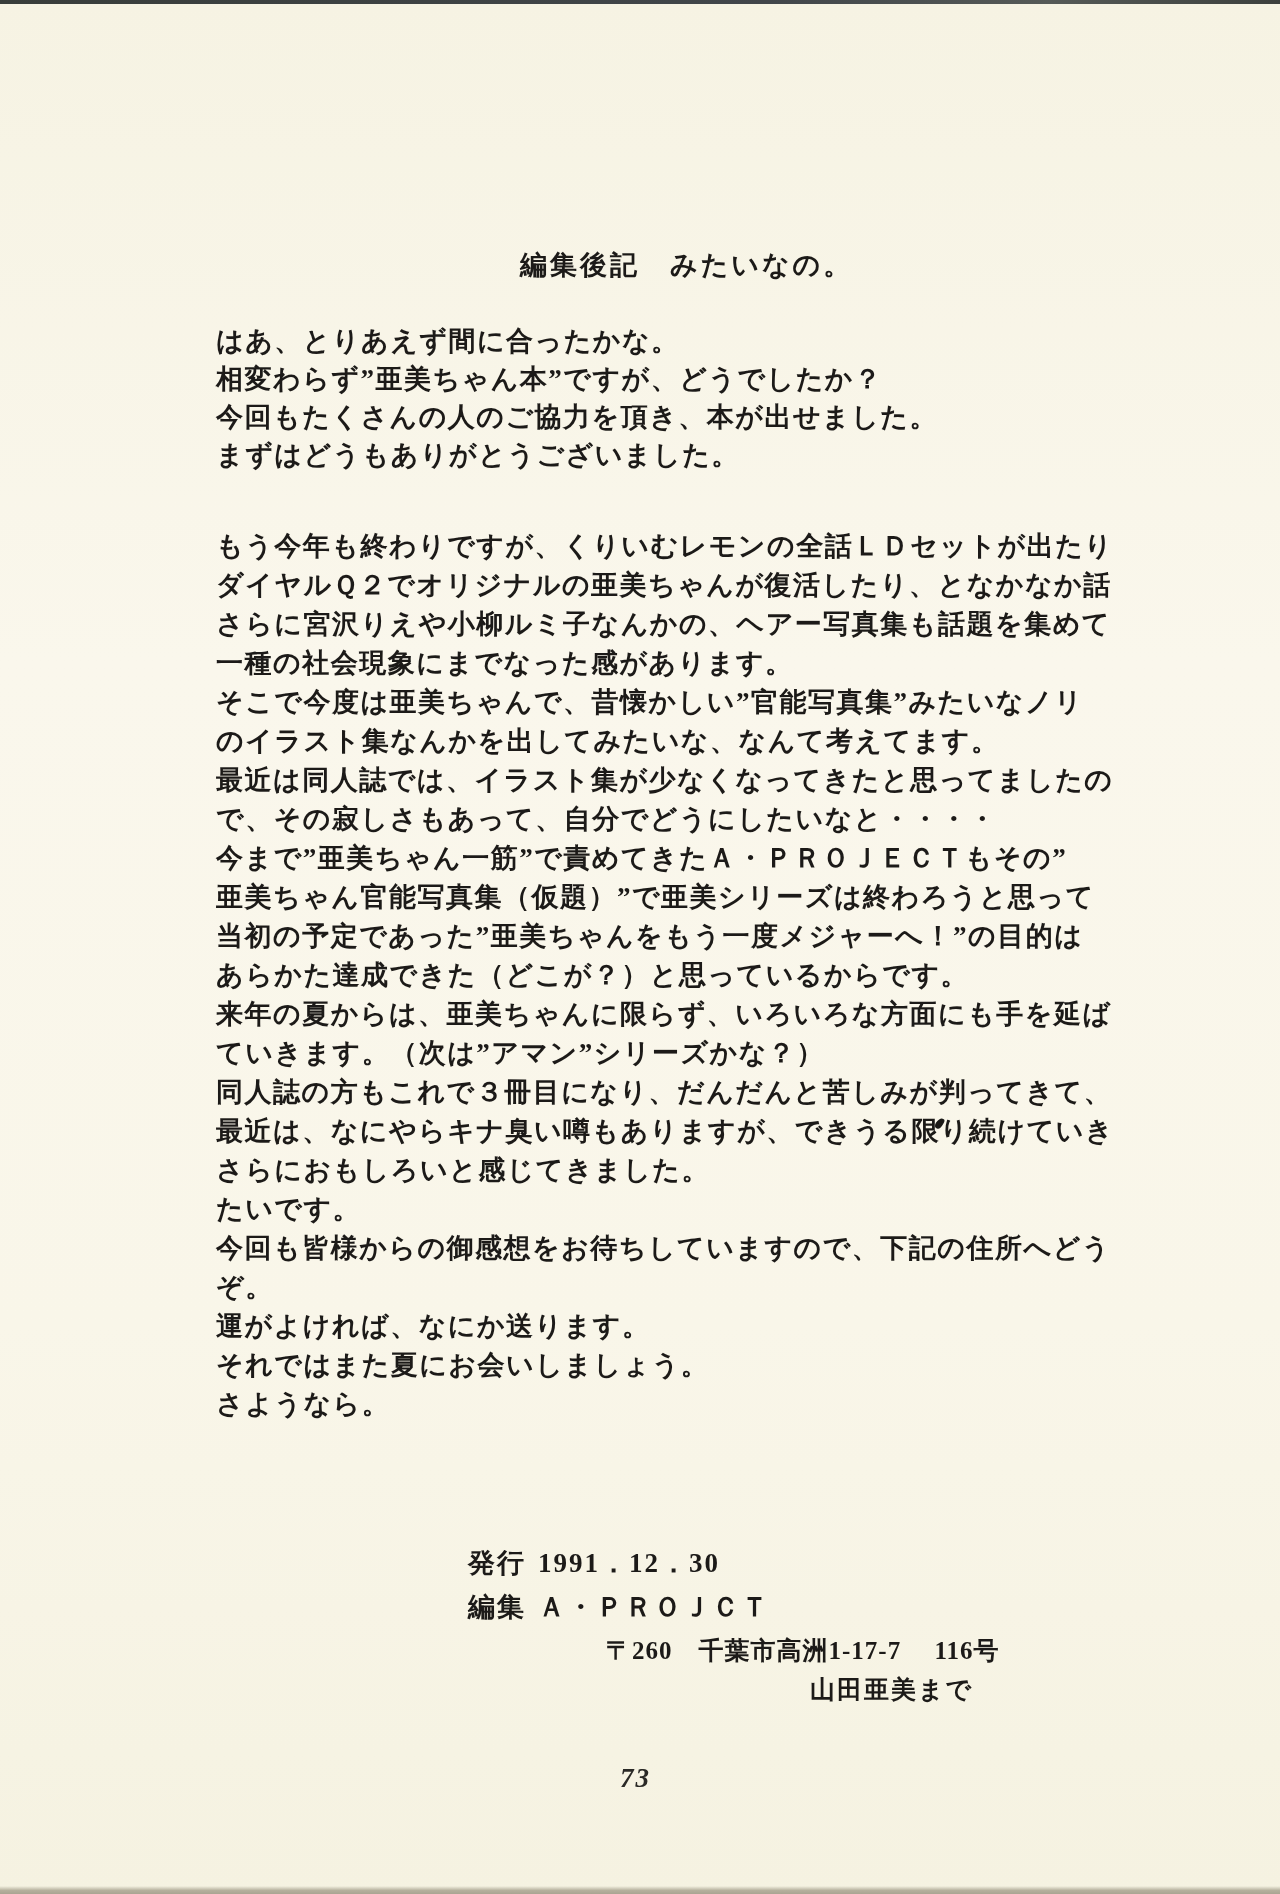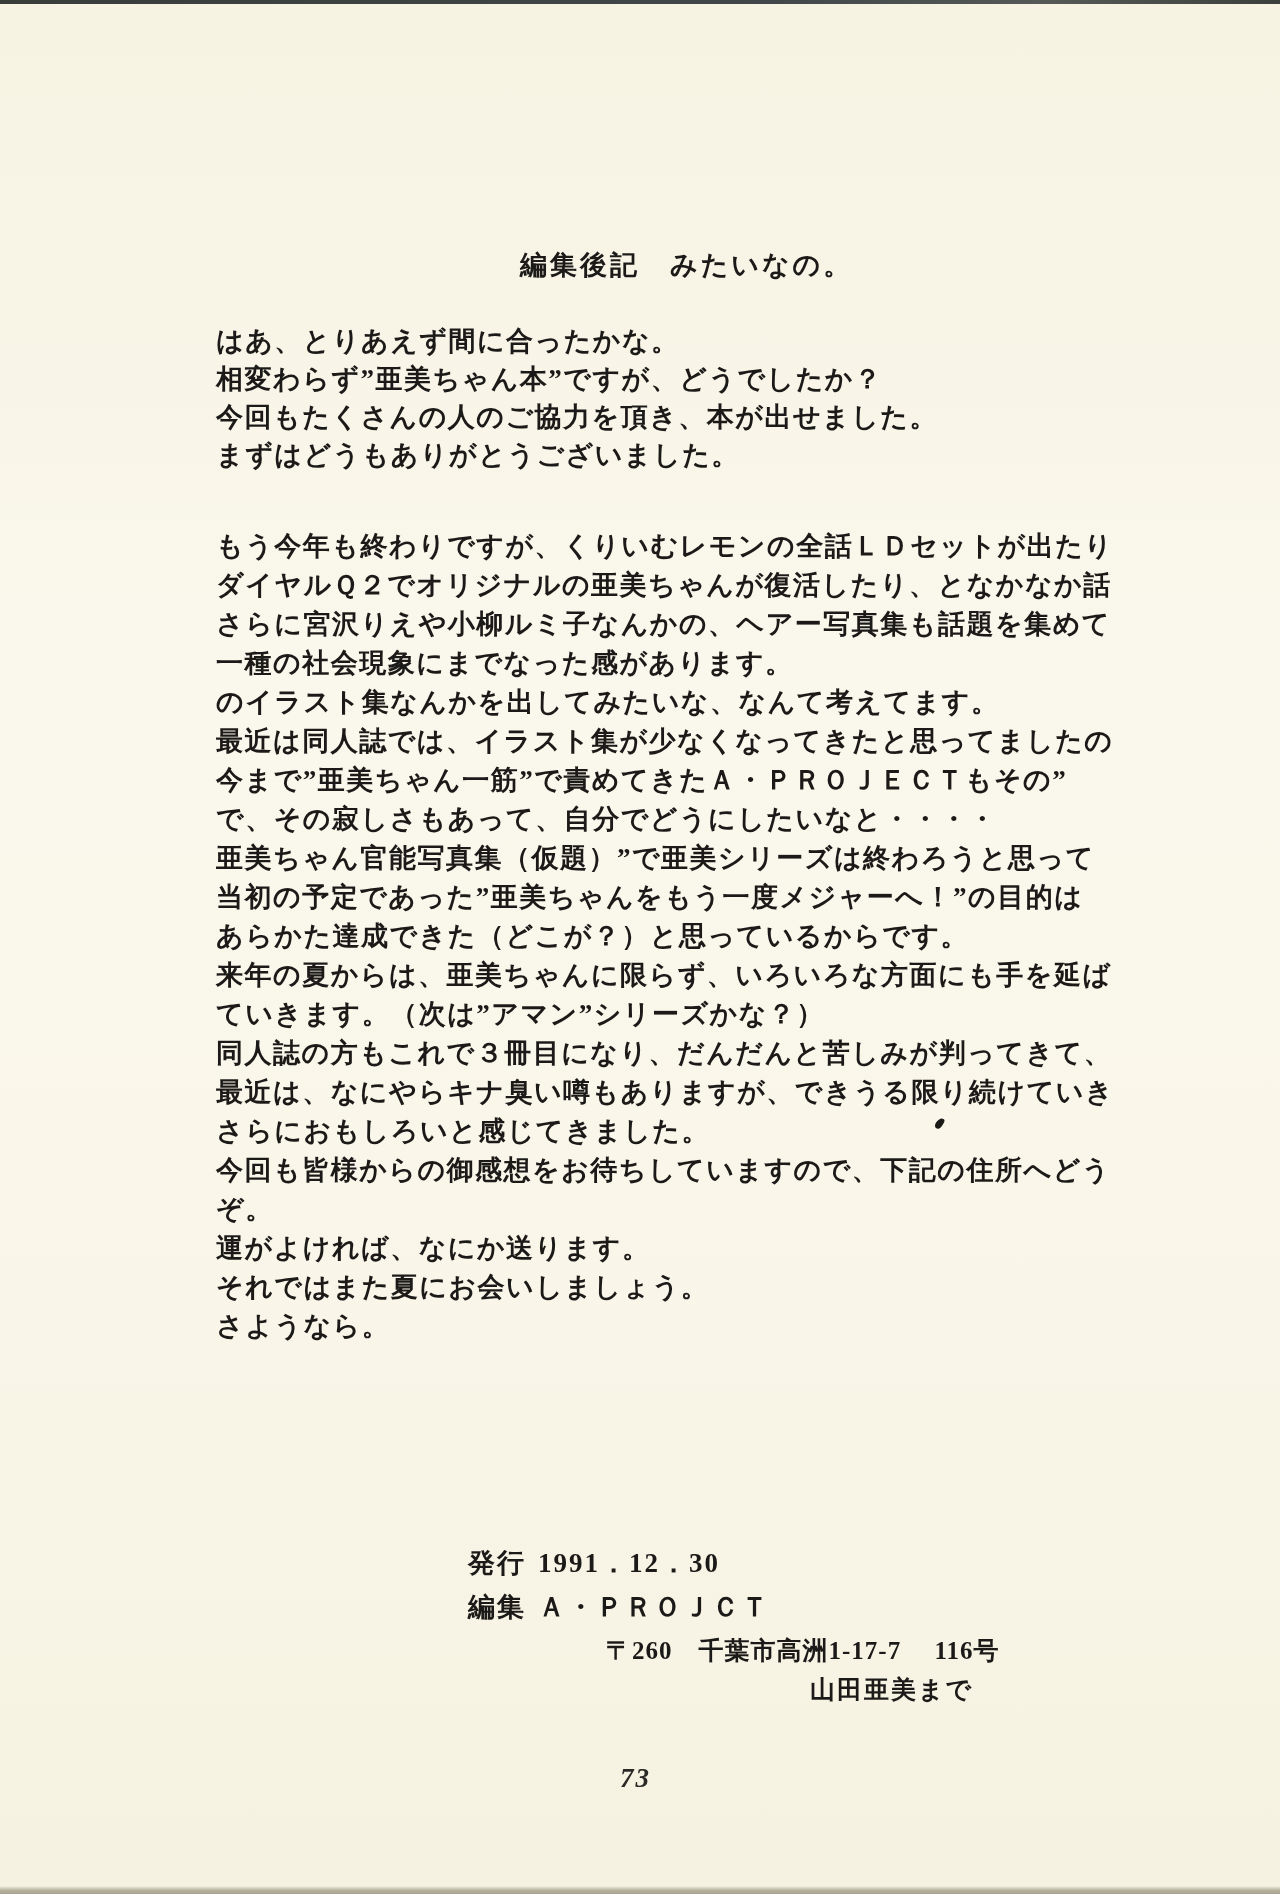--- a/index.html
+++ b/index.html
@@ -68,32 +68,34 @@
       <div class="line">相変わらず”亜美ちゃん本”ですが、どうでしたか？</div>
       <div class="line">今回もたくさんの人のご協力を頂き、本が出せました。</div>
       <div class="line">まずはどうもありがとうございました。</div>
     </div>
     <div class="para-spacer"></div>
     <div class="para-2">
       <div class="line">もう今年も終わりですが、くりいむレモンの全話ＬＤセットが出たり</div>
       <div class="line">ダイヤルＱ２でオリジナルの亜美ちゃんが復活したり、となかなか話</div>
       <div class="line">さらに宮沢りえや小柳ルミ子なんかの、ヘアー写真集も話題を集めて</div>
       <div class="line">一種の社会現象にまでなった感があります。</div>
+      <div class="line">そこで今度は亜美ちゃんで、昔懐かしい”官能写真集”みたいなノリ</div>
       <div class="line">のイラスト集なんかを出してみたいな、なんて考えてます。</div>
       <div class="line">最近は同人誌では、イラスト集が少なくなってきたと思ってましたの</div>
+      <div class="line">で、その寂しさもあって、自分でどうにしたいなと・・・・</div>
       <div class="line">今まで”亜美ちゃん一筋”で責めてきたＡ・ＰＲＯＪＥＣＴもその”</div>
-      <div class="line">で、その寂しさもあって、自分でどうにしたいなと・・・・</div>
       <div class="line">亜美ちゃん官能写真集（仮題）”で亜美シリーズは終わろうと思って</div>
       <div class="line">当初の予定であった”亜美ちゃんをもう一度メジャーへ！”の目的は</div>
       <div class="line">あらかた達成できた（どこが？）と思っているからです。</div>
       <div class="line">来年の夏からは、亜美ちゃんに限らず、いろいろな方面にも手を延ば</div>
       <div class="line">ていきます。（次は”アマン”シリーズかな？）</div>
       <div class="line">同人誌の方もこれで３冊目になり、だんだんと苦しみが判ってきて、</div>
       <div class="line">最近は、なにやらキナ臭い噂もありますが、できうる限り続けていき</div>
       <div class="line">さらにおもしろいと感じてきました。</div>
+      <div class="line">たいです。</div>
       <div class="line">今回も皆様からの御感想をお待ちしていますので、下記の住所へどう</div>
       <div class="line">ぞ。</div>
       <div class="line">運がよければ、なにか送ります。</div>
       <div class="line">それではまた夏にお会いしましょう。</div>
       <div class="line">さようなら。</div>
     </div>
   </div>
 
   <div class="ink-artifact"></div>
 

